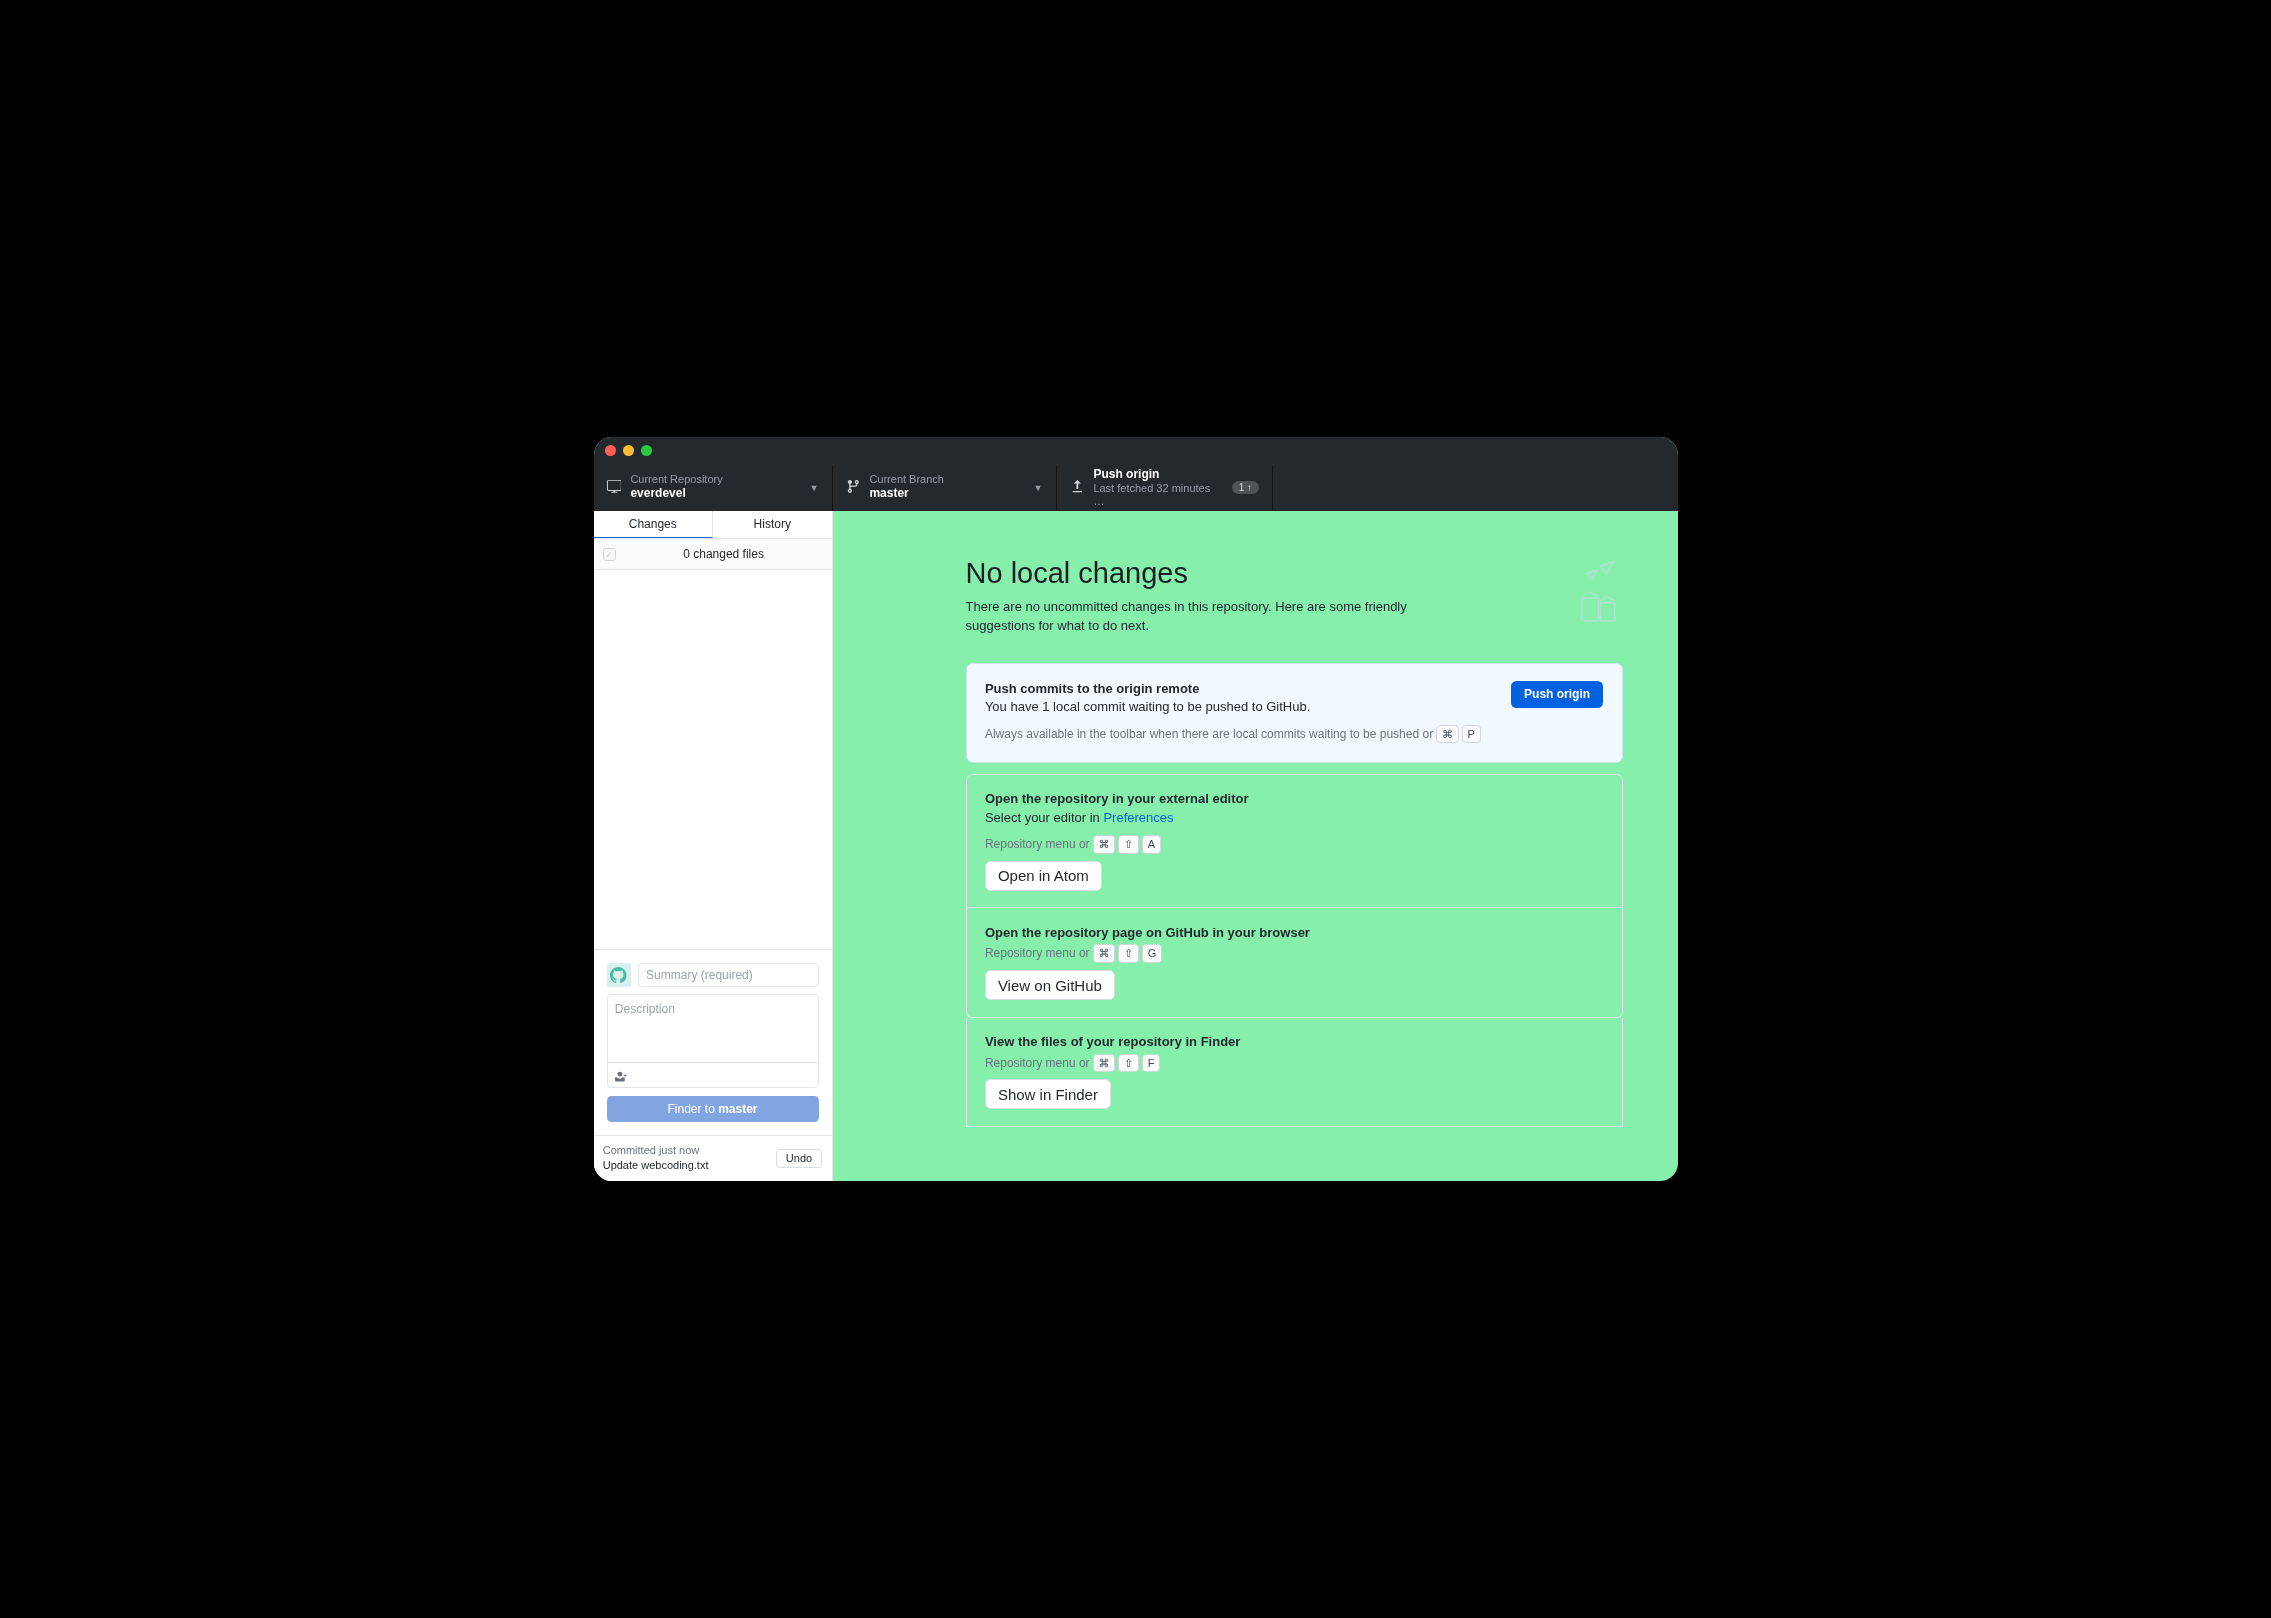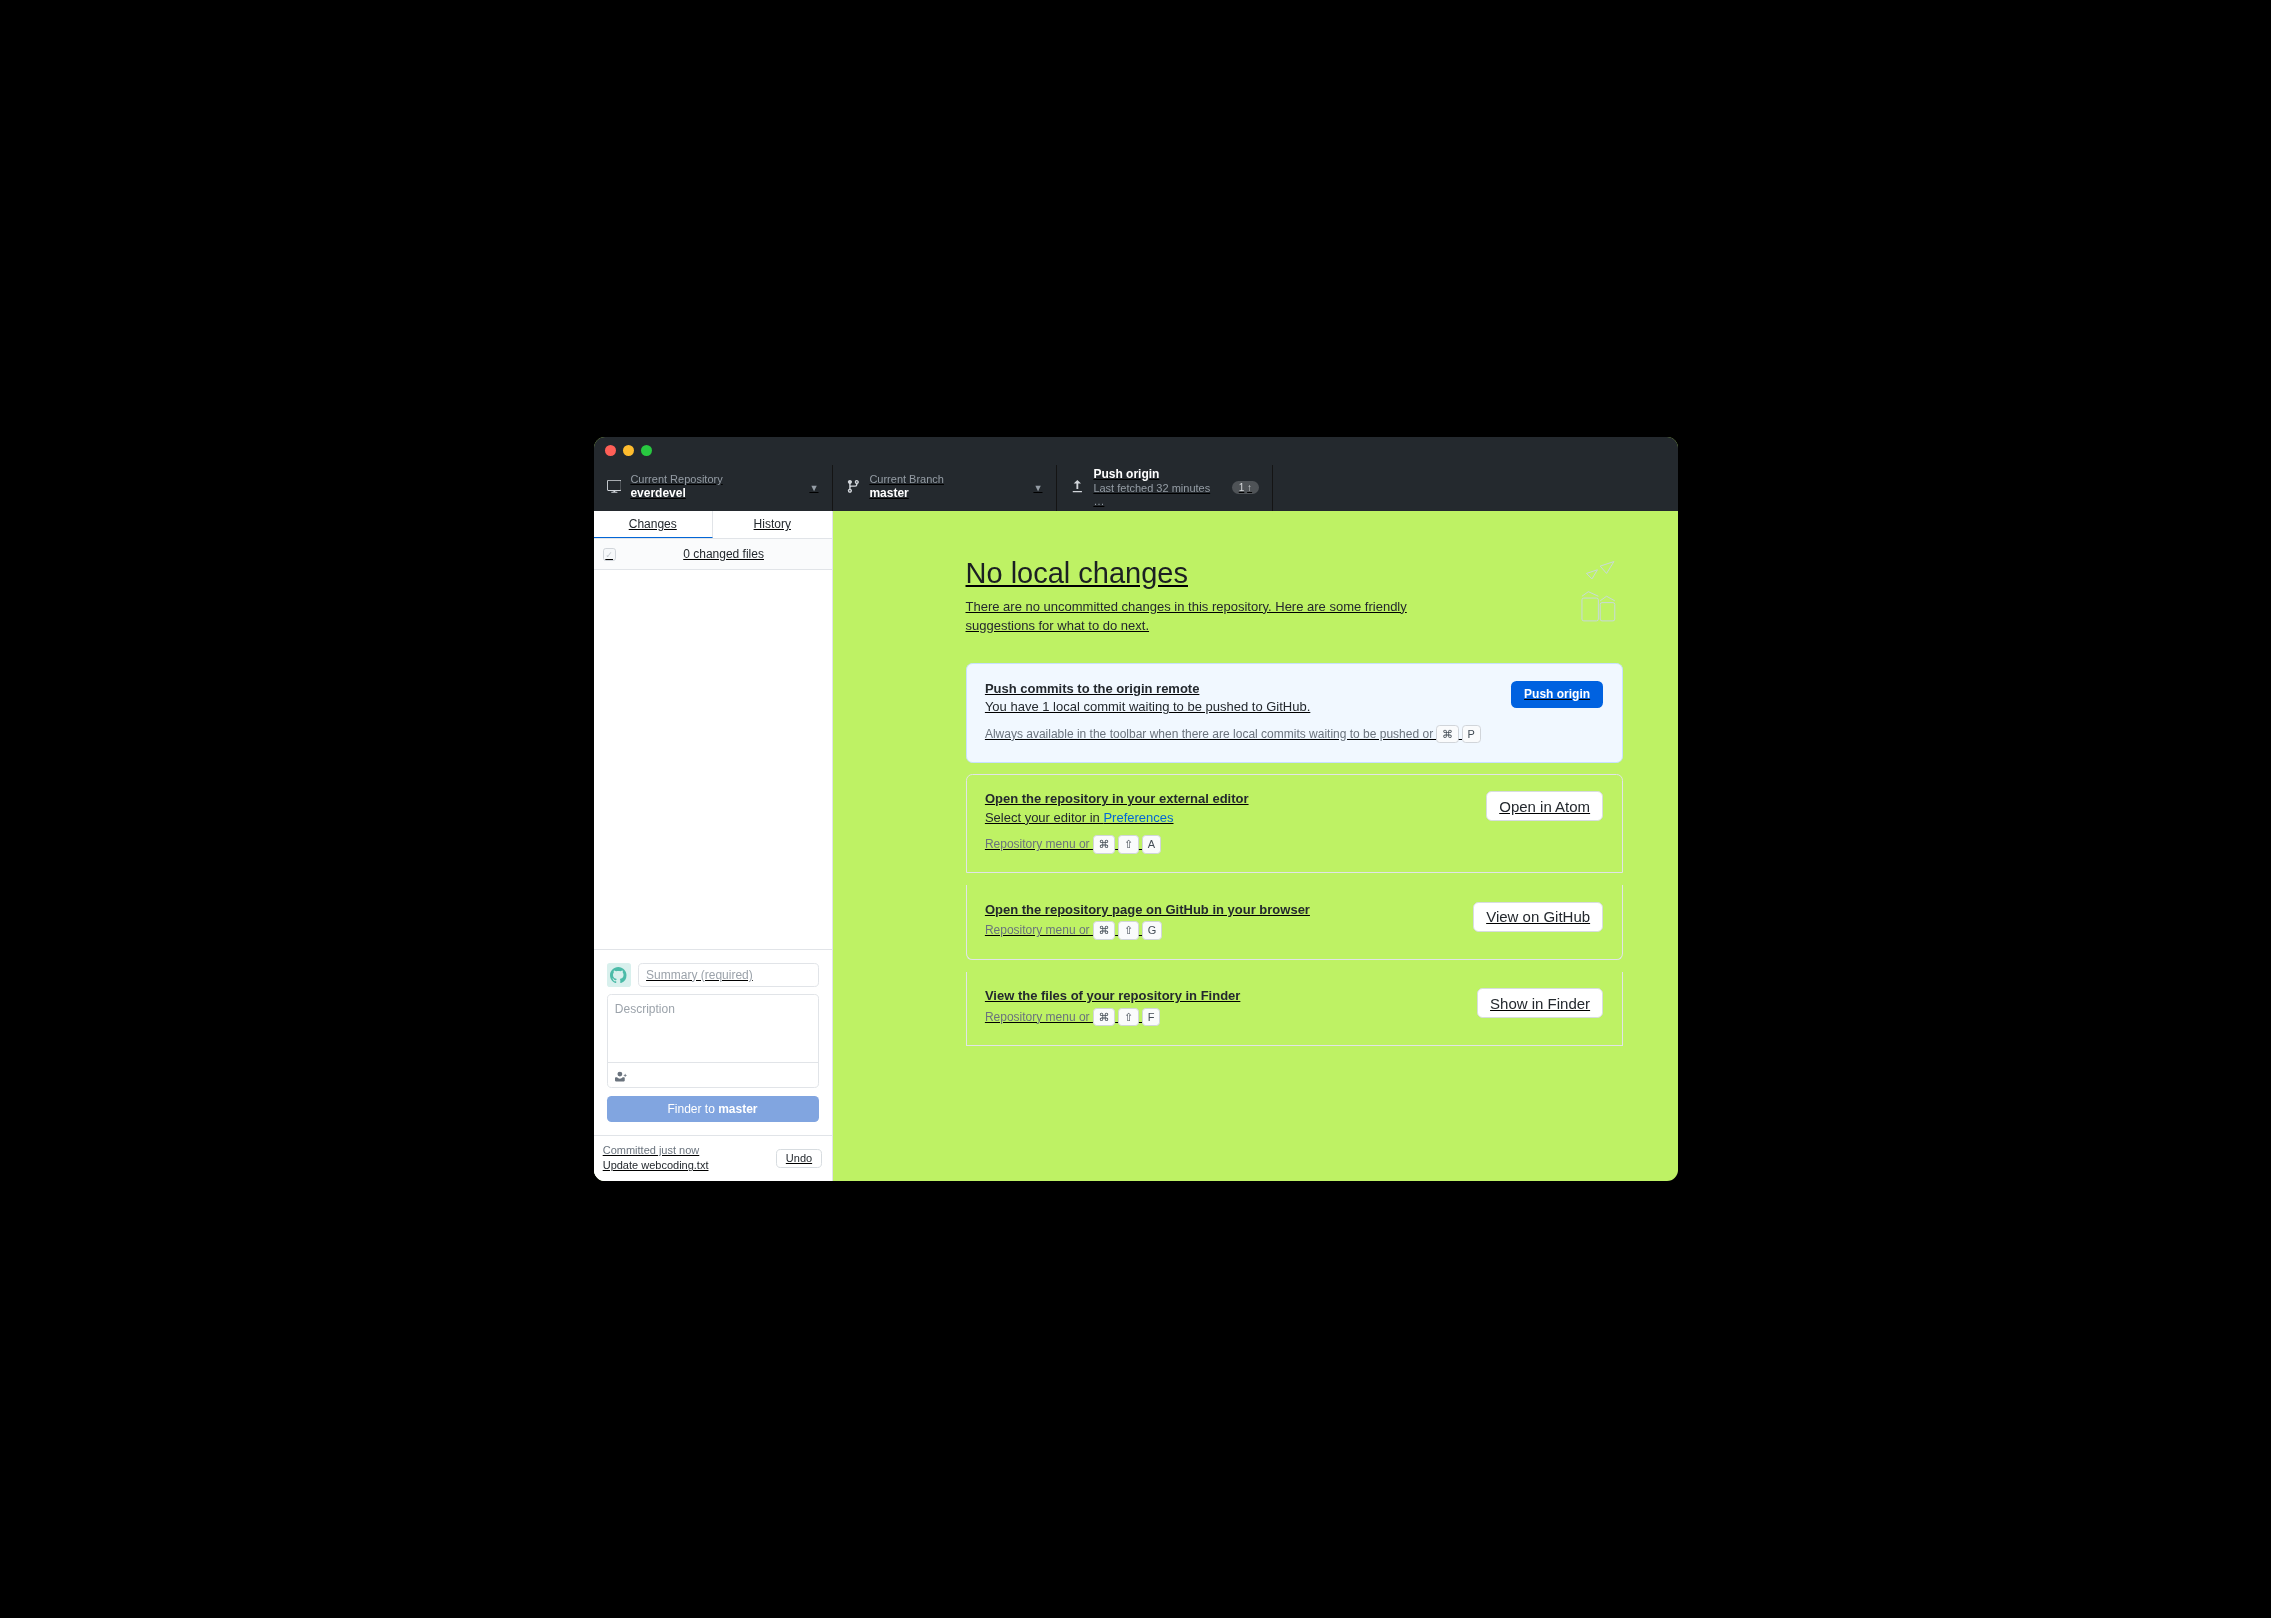--- a/index.html
+++ b/index.html
@@ -1,17 +1,17 @@
 <!DOCTYPE html>
 <html style="font-size:14.7px"><head>
 <meta charset="utf-8">
 <style>
 * { margin: 0; padding: 0; box-sizing: border-box; font-family: -apple-system, BlinkMacSystemFont, "Segoe UI", Helvetica, Arial, sans-serif; }
 body { background: #000; display: flex; align-items: center; justify-content: center; min-height: 100vh; padding: 37px; }
-.window { width: 1084px; height: 744px; background: #bef264; border-radius: 11px; overflow: hidden; display: flex; flex-direction: column; box-shadow: 0 18.4px 55px rgba(0,0,0,0.5); text-decoration: underline; }
+.window { width: 1084px; height: 744px; background: #86efac; border-radius: 18px; overflow: hidden; display: flex; flex-direction: column; box-shadow: 0 18.4px 55px rgba(0,0,0,0.5); }
 .titlebar { height: 27.5px; background: #24292e; display: flex; align-items: center; padding-left: 11px; gap: 7.3px; }
 .traffic-light { width: 11px; height: 11px; border-radius: 50%; }
 .tl-red { background: #ff5f57; }
 .tl-yellow { background: #febc2e; }
 .tl-green { background: #28c840; }
 .toolbar { height: 46px; background: #24292e; display: flex; }
 .toolbar-section { display: flex; align-items: center; padding: 0 13px; border-right: 0.9px solid #141414; gap: 9.2px; cursor: pointer; }
 .toolbar-section.repo { width: 239px; }
 .toolbar-section.branch { width: 224px; }
 .toolbar-section.push { width: 216px; }
@@ -43,21 +43,21 @@
 .last-commit-bar { border-top: 0.9px solid #e1e4e8; padding: 7.3px 9.2px; display: flex; align-items: center; justify-content: space-between; background: #fff; }
 .last-commit-text { font-size: 11px; line-height: 1.4; }
 .last-commit-text .lc-title { color: #6a737d; }
 .last-commit-text .lc-msg { color: #24292e; }
 .undo-btn { border: 0.9px solid #d7dce0; background: #fff; border-radius: 4.6px; padding: 2.8px 9.2px; font-size: 11px; cursor: pointer; color: #24292e; }
 .main { flex: 1; overflow-y: auto; padding: 46px 55px 37px 133px; }
 .main h1 { font-size: 29px; font-weight: 400; color: #1b1f23; margin-bottom: 7.3px; }
 .main .subtitle { font-size: 13px; color: #24292e; line-height: 1.5; max-width: 496px; margin-bottom: 27.5px; }
 .card { border: 0.9px solid #e1e4e8; border-radius: 6.4px; padding: 16.5px 18.4px; margin-bottom: 11px; display: flex; align-items: flex-start; justify-content: space-between; gap: 5px; }
 .card.highlight { background: #f1f8ff; border-color: #c8e1ff; }
-.card.stacked { margin-bottom: 12px; border-radius: 0; border-top: none; }
+.card.stacked { margin-bottom: 0; border-radius: 0; border-top: none; flex-direction: column; }
 .card.stacked.first-stacked { border-radius: 6.4px 6.4px 0 0; border-top: 0.9px solid #e1e4e8; }
 .card.stacked.last-stacked { border-radius: 0 0 6.4px 6.4px; }
 .card-body { flex: 1; }
 .card-title { font-size: 13px; font-weight: 700; color: #24292e; margin-bottom: 3.7px; }
 .card-desc { font-size: 13px; color: #24292e; margin-bottom: 9.2px; }
 .card-hint { font-size: 12px; color: #6a737d; line-height: 1.8; }
 .link { color: #0366d6; cursor: pointer; }
 .kbd { display: inline-block; border: 0.9px solid #d1d5da; border-radius: 3.7px; padding: 0px 4.6px; font-size: 11px; color: #444d56; background: #fafbfc; line-height: 1.5; min-width: 16.5px; text-align: center; }
 .btn-primary { background: #0062e0; color: #fff; border: none; border-radius: 5.5px; padding: 6.4px 13px; font-size: 12px; font-weight: 600; cursor: pointer; white-space: nowrap; }
 .btn-secondary { background: #fff; color: #24292e; border: 0.9px solid #d7dce0; border-radius: 5.5px; padding: 5.5px 12px; font-size: 15px; cursor: pointer; white-space: nowrap; }

